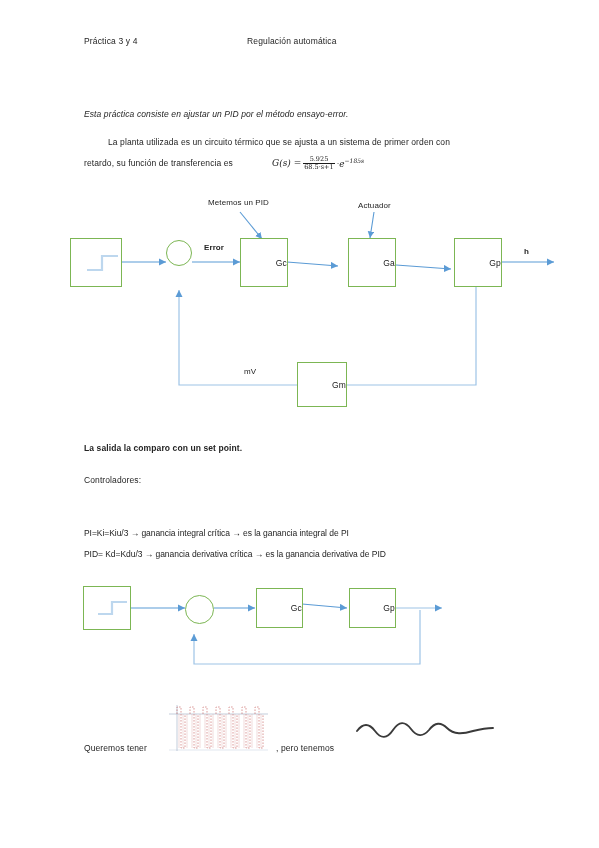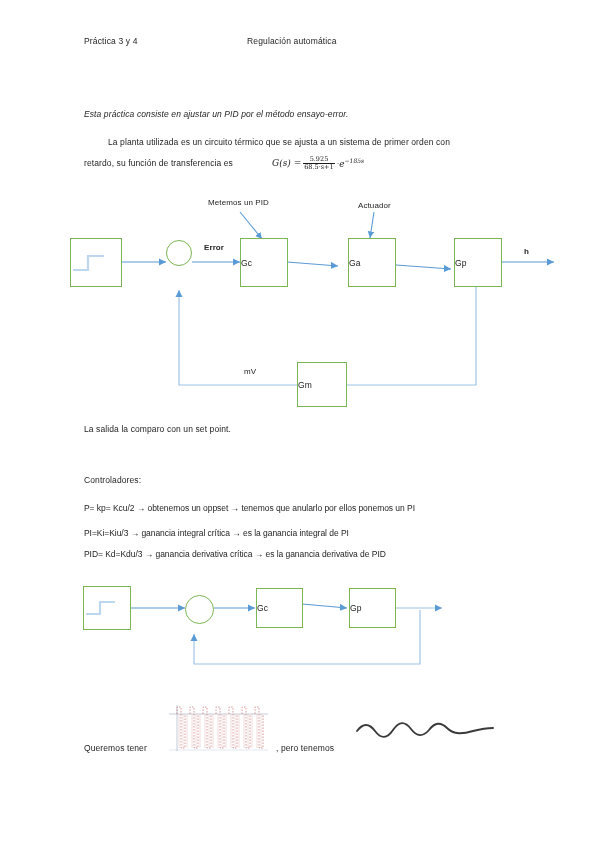--- a/index.html
+++ b/index.html
@@ -90,21 +90,21 @@
 
   
   .diagram { position: absolute; }
   .blk {
     position: absolute;
     border: 1.5px solid #7cb653;
     background: #ffffff;
     box-sizing: border-box;
     display: flex;
     align-items: center;
-    justify-content: flex-start;
+    justify-content: flex-end;
     font-size: 8.5px;
     color: #1a1a1a;
     letter-spacing: 0.2px;
   }
   .sumcirc {
     position: absolute;
     border: 1.5px solid #7cb653;
     border-radius: 50%;
     background: #ffffff;
     box-sizing: border-box;
@@ -208,25 +208,24 @@
 
     <div class="lbl lbl-b" style="left:524px; top:247px;">h</div>
 
     <div class="lbl" style="left:244px; top:367px;">mV</div>
 
     <div class="blk" style="left:297px; top:362px; width:50px; height:45px;">
       <span>Gm</span>
     </div>
   </div>
 
-  <div class="para" style="left:84px; top:423px;">La salida la comparo con un set point.</div>
+  <div class="para" style="left:84px; top:442px;font-weight:bold;">La salida la comparo con un set point.</div>
 
   <div class="para" style="left:84px; top:474px;">Controladores:</div>
 
-  <div class="para tight" style="left:84px; top:502px;">P= kp= Kcu/2 → obtenemos un oppset → tenemos que anularlo por ellos ponemos un PI</div>
 
   <div class="para tight" style="left:84px; top:527px;">PI=Ki=Kiu/3 → ganancia integral crítica → es la ganancia integral de PI</div>
 
   <div class="para tight" style="left:84px; top:548px;">PID= Kd=Kdu/3 → ganancia derivativa crítica → es la ganancia derivativa de PID</div>
 
   <div class="diagram" style="left:0; top:0; width:599px; height:700px;">
 
     <svg class="wires" width="599" height="700">
 
       <path d="M131,608 L185,608" stroke="#5b9bd5" stroke-width="1.2" fill="none" marker-end="url(#ah)"></path>

